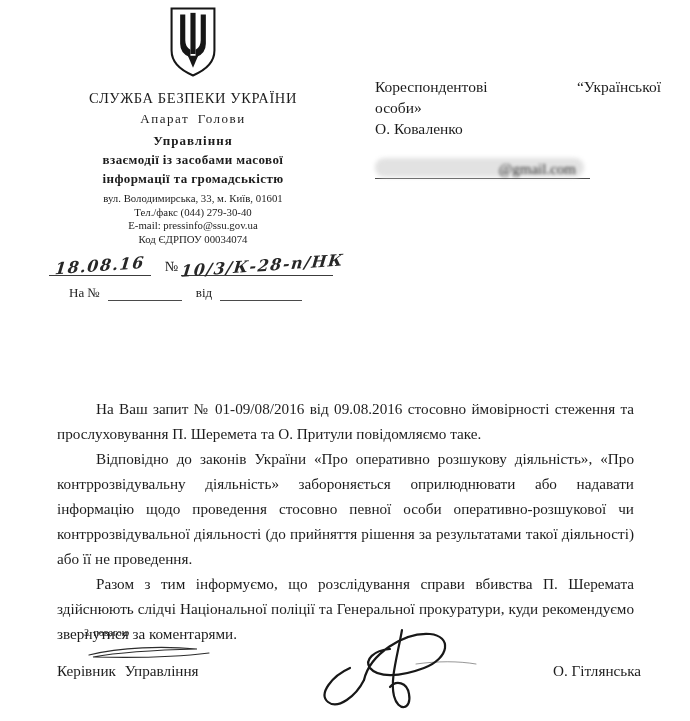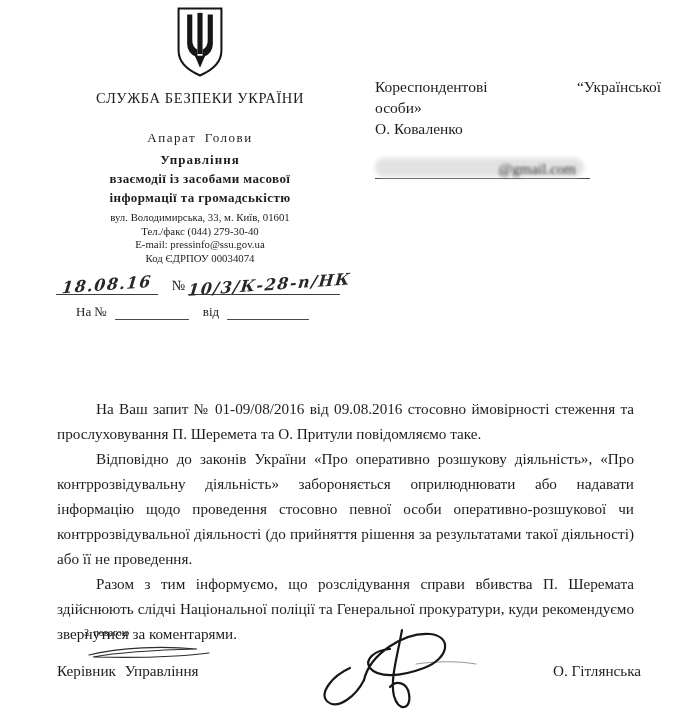--- a/index.html
+++ b/index.html
@@ -3,24 +3,24 @@
 <meta charset="utf-8">
 <style>
   * { margin:0; padding:0; box-sizing:border-box; }
   html,body { background:#f2f2f2; }
   .page {
     position:relative; width:690px; height:721px; margin:0 auto;
     background:#fff; color:#1c1c1c; overflow:hidden;
     font-family:"Liberation Serif", serif;
   }
   
-  .lh-left { position:absolute; left:52px; top:6px; width:296px; text-align:center; }
+  .lh-left { position:absolute; left:45px; top:6px; width:296px; text-align:center; }
   .emblem { display:inline-block; margin-bottom:6px; }
   .org-name { font-size:14.5px; letter-spacing:0.6px; margin-top:2px; }
-  .office { font-size:13px; letter-spacing:1.5px; margin-top:23px; word-spacing:4px; }
+  .office { font-size:13px; letter-spacing:1.5px; margin-top:4px; word-spacing:4px; }
   .dept { font-weight:bold; font-size:13px; letter-spacing:0.4px; line-height:19px; }
   .dept.first { margin-top:4px; letter-spacing:1px; }
   .contact { font-size:10.8px; line-height:13.5px; }
   .contact.first { margin-top:4px; }
   
   .hw-row { display:flex; align-items:flex-end; margin-top:4px; padding-left:4px; height:26px; }
   .hand {
     display:inline-block; font-family:"DejaVu Serif", serif; font-style:italic; font-weight:bold;
     font-size:16px; letter-spacing:1.5px; color:#272727;
     transform:rotate(-4deg) skewX(-10deg); white-space:nowrap;

